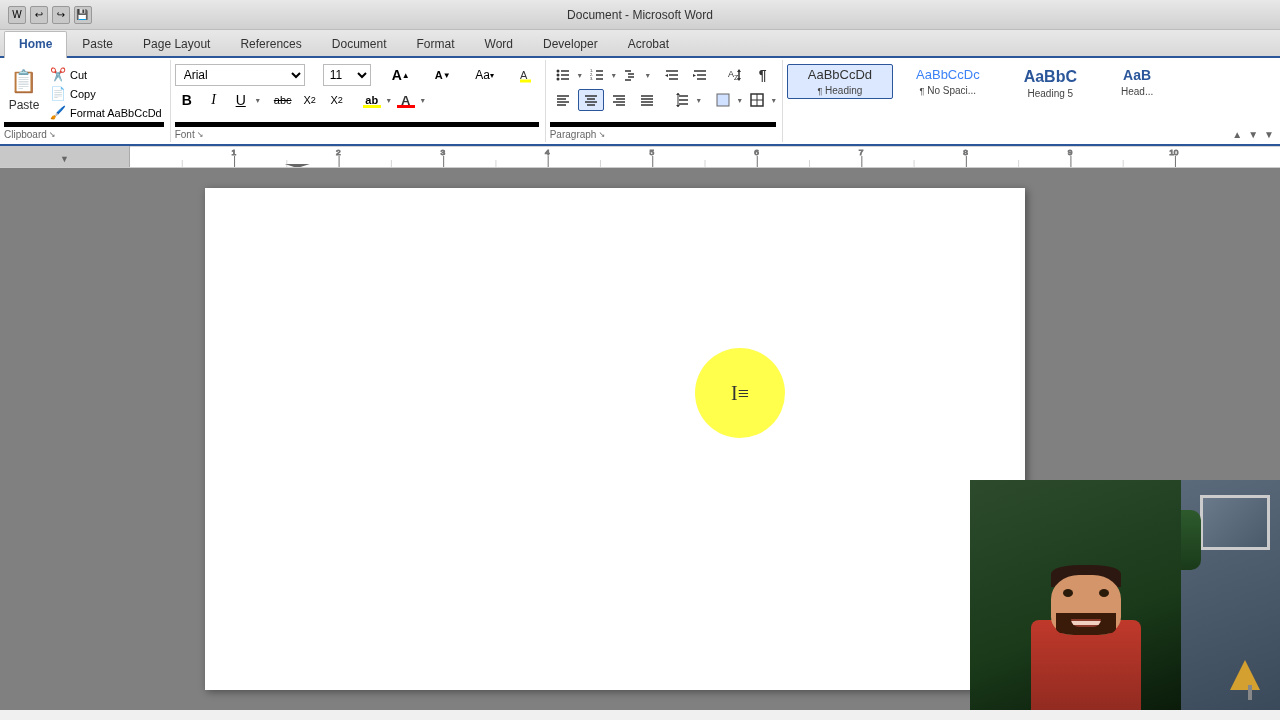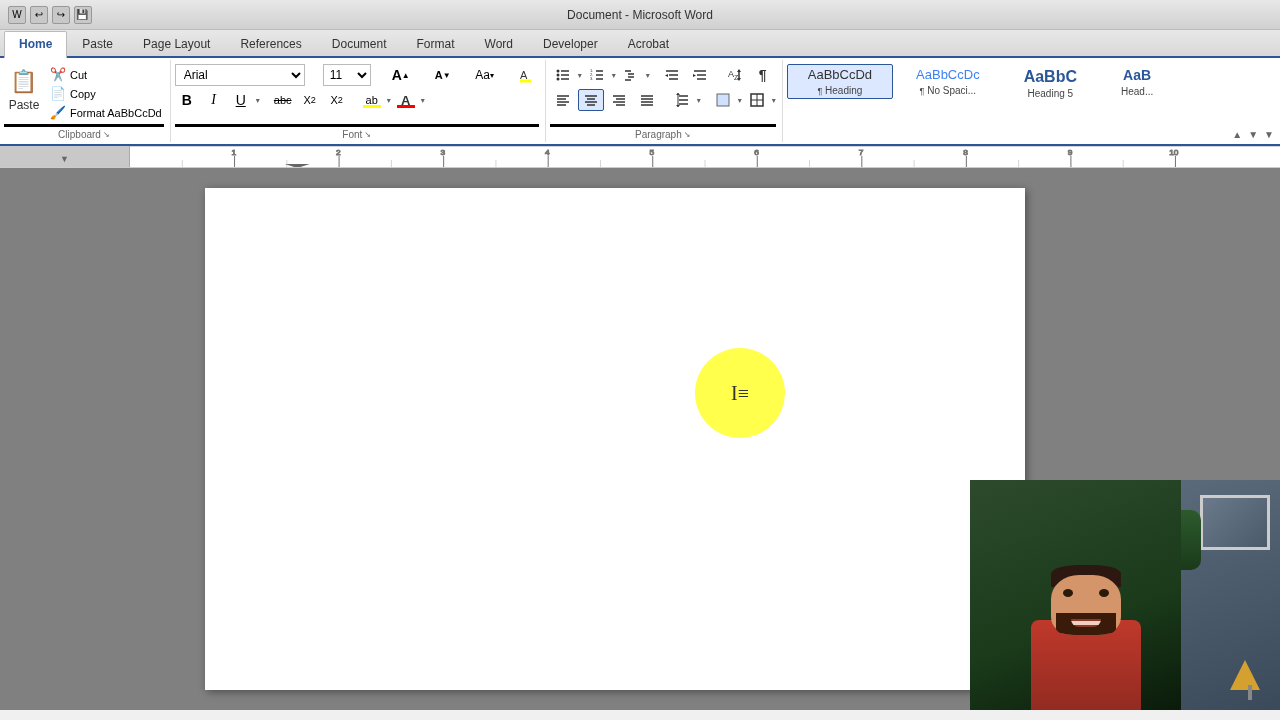--- a/index.html
+++ b/index.html
@@ -102,24 +102,24 @@
       font-size: 11px;
     }
     .action-icon { font-size: 13px; width: 16px; text-align: center; }
 
     .section-footer {
       font-size: 10px;
       color: #666;
       text-align: center;
       margin-top: auto;
       padding: 2px 0;
-      border-top: 3px solid #000000;
-      display: flex;
-      align-items: center;
-      justify-content: center;
+      border-top: 5px solid #000000;
+      display: flex;
+      align-items: center;
+      justify-content: flex-start;
       gap: 2px;
     }
 
     
     .font-section {
       display: flex;
       flex-direction: column;
       border-right: 1px solid #ddd;
       padding: 4px 6px 0 4px;
       min-width: 200px;
@@ -408,21 +408,21 @@
         <div class="format-btn bold" style="font-weight:900; font-size:14px;">B</div>
         <div class="format-btn italic-btn" style="font-style:italic; font-family:serif; font-size:14px;">I</div>
         <div class="format-btn underline-btn" style="font-size:14px; text-decoration:underline;">U</div>
         <span class="dropdown-arrow">▾</span>
         <div class="vr"></div>
         <div class="format-btn" style="font-size:11px; text-decoration:line-through;">abc</div>
         <div class="format-btn" style="font-size:11px;">X<sub>2</sub></div>
         <div class="format-btn" style="font-size:11px;">X<sup>2</sup></div>
         <div class="vr"></div>
         <div class="format-btn" style="position:relative;">
-          <span style="font-size:11px;">ab</span>
+          <span style="font-size:11px;font-weight:bold;">ab</span>
           <div style="position:absolute; bottom:2px; left:2px; right:2px; height:3px; background:yellow;"></div>
         </div>
         <span class="dropdown-arrow">▾</span>
         <div class="format-btn" style="position:relative;">
           <span style="font-size:13px; font-weight:bold; color:#333;">A</span>
           <div style="position:absolute; bottom:2px; left:2px; right:2px; height:3px; background:red;"></div>
         </div>
         <span class="dropdown-arrow">▾</span>
       </div>
       <div class="section-footer">

